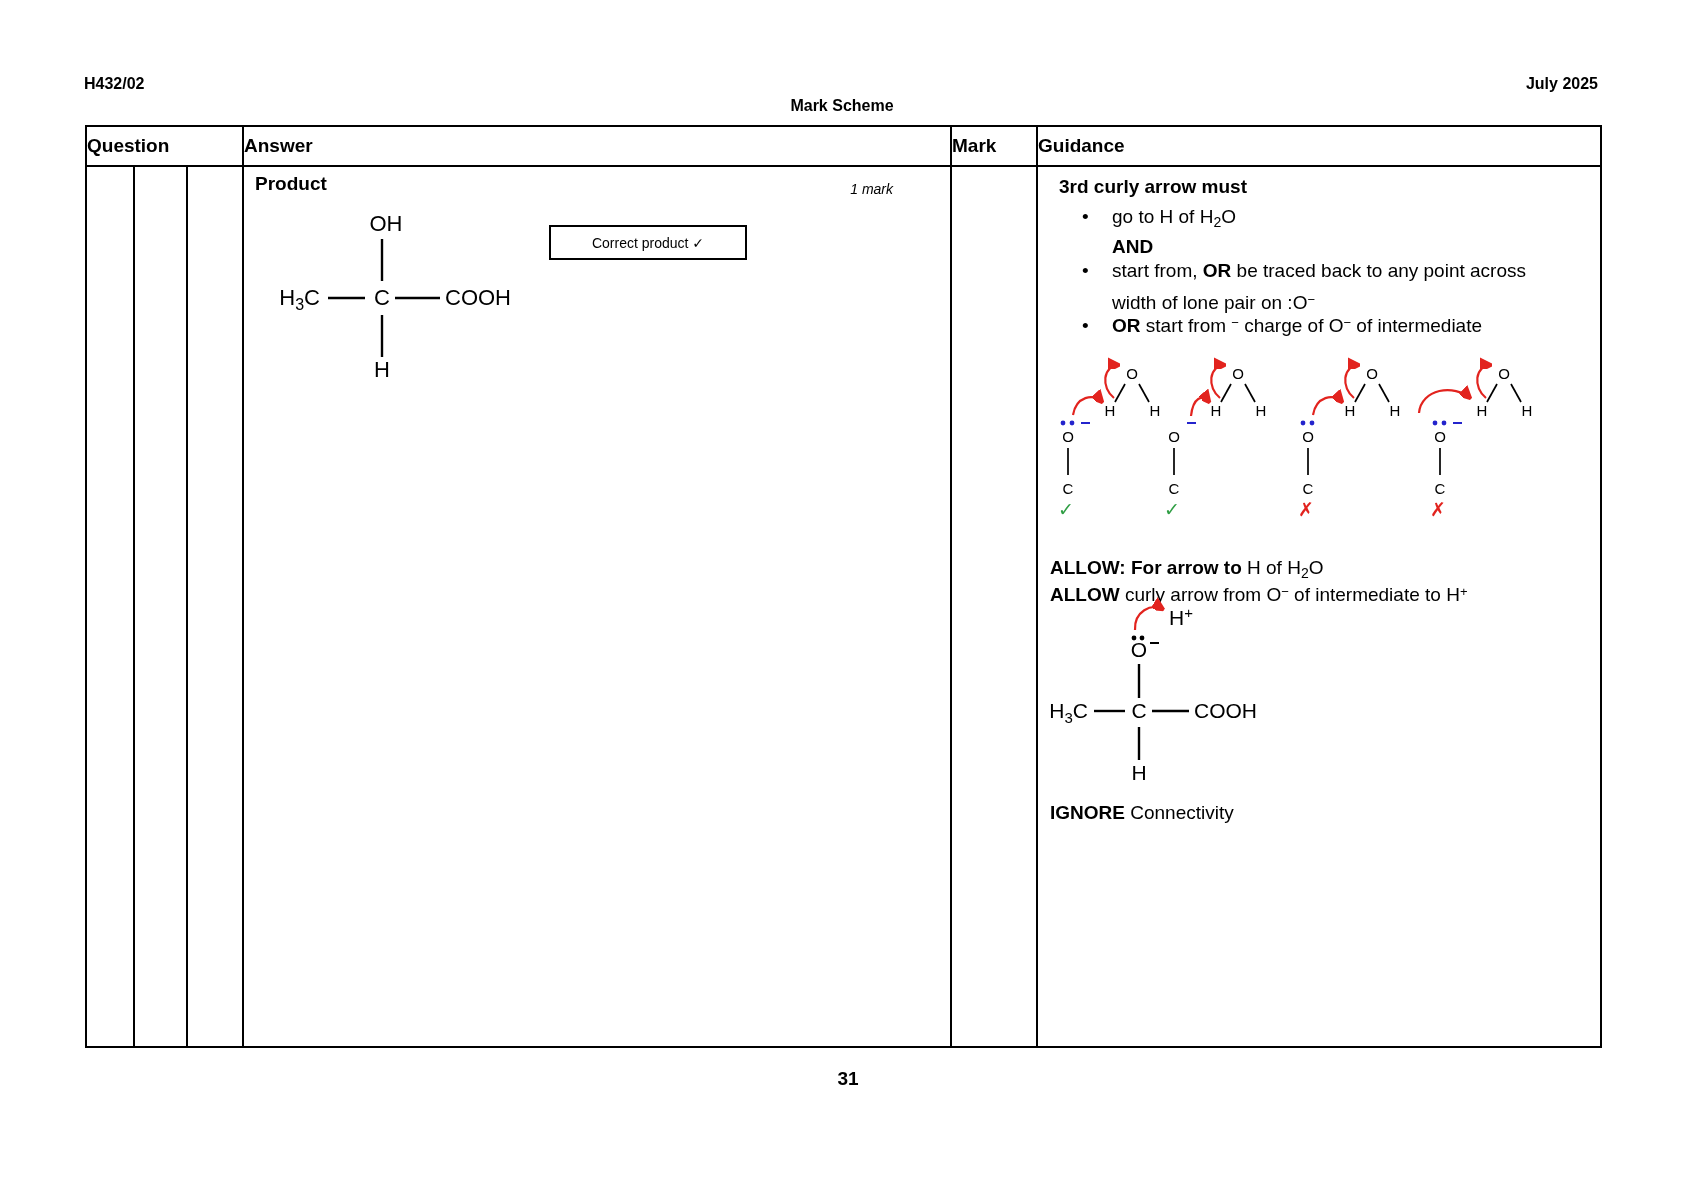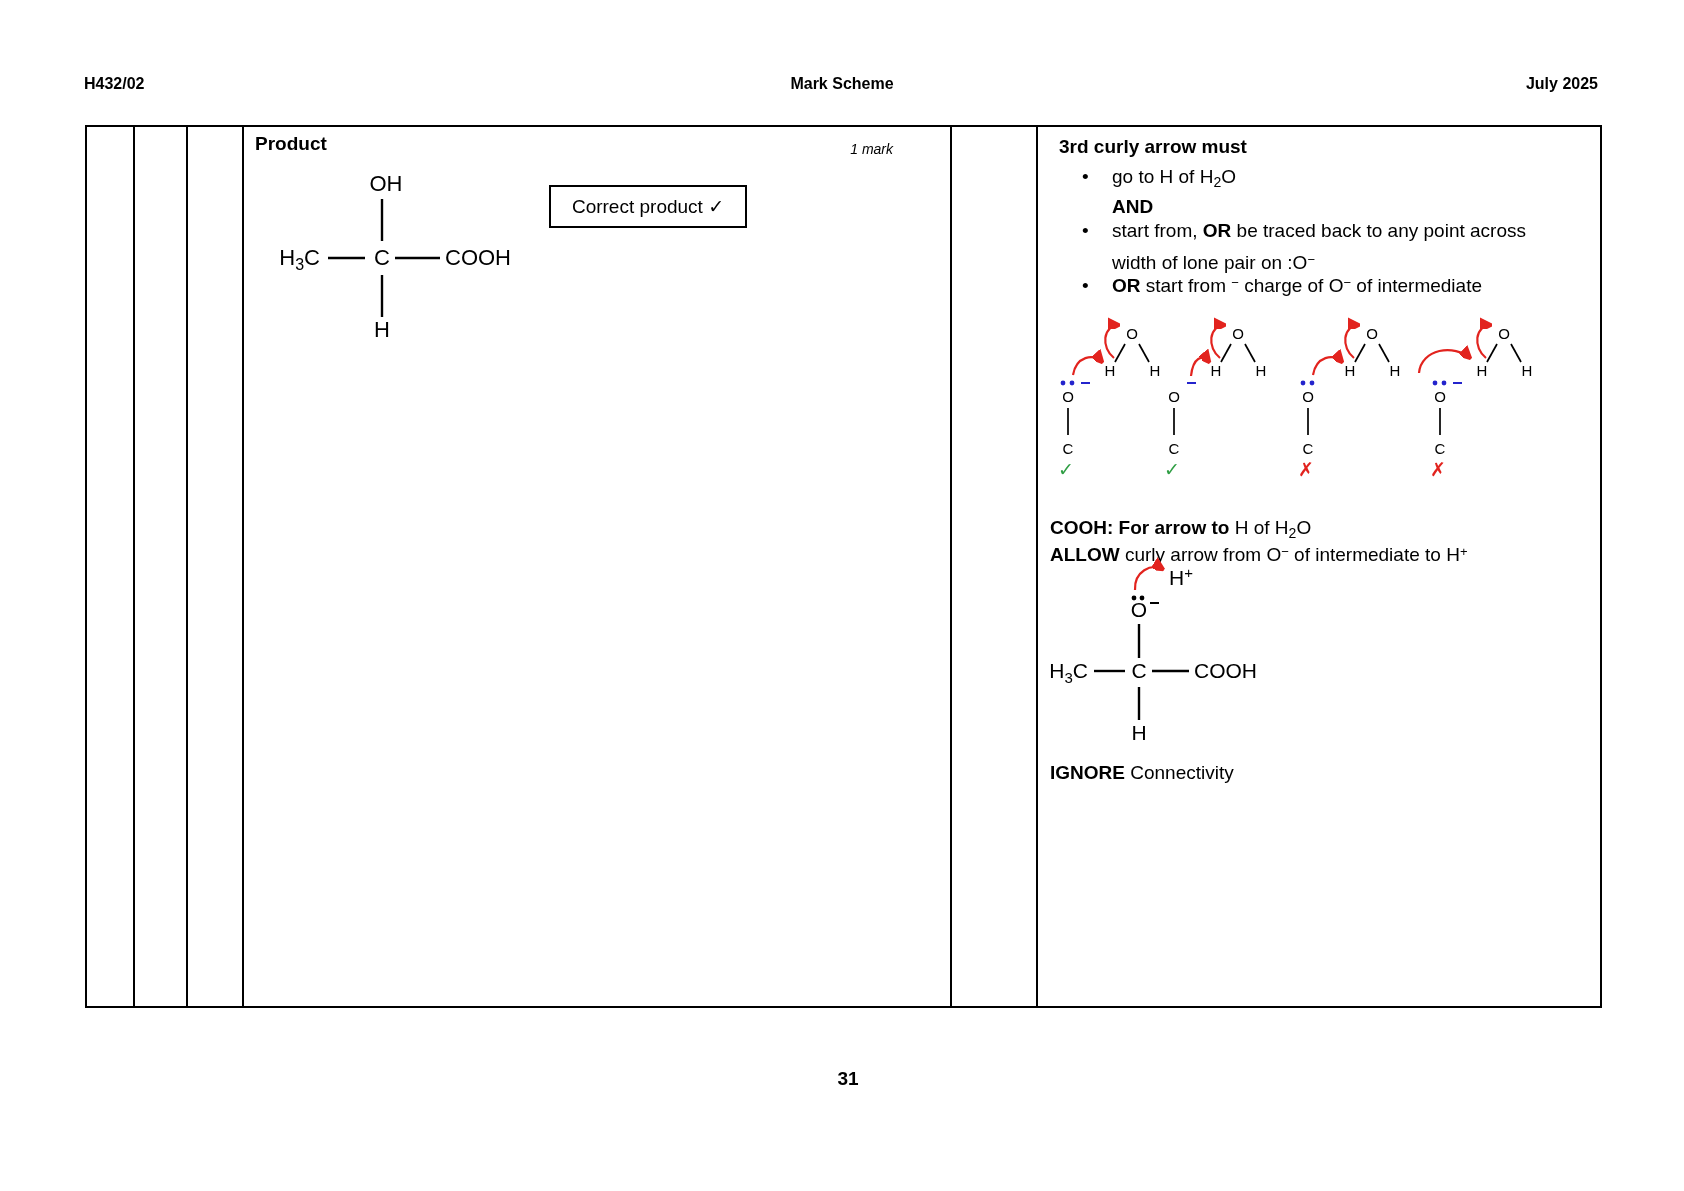--- a/index.html
+++ b/index.html
@@ -5,42 +5,42 @@
   html,body{margin:0;padding:0;}
   body{
     width:1684px;height:1191px;background:#ffffff;position:relative;
     font-family:"Liberation Sans","DejaVu Sans",sans-serif;color:#000;
     overflow:hidden;
   }
   .abs{position:absolute;}
   
   .hdr-text{position:absolute;top:75px;font-weight:bold;font-size:16px;}
   .hdr-left{left:84px;}
-  .hdr-center{left:0;right:0;text-align:center;}
+  .hdr-center{left:0;right:0;text-align:center;margin-top:22px;}
   .hdr-right{right:86px;}
   
   table.ms{
     position:absolute;left:85px;top:125px;width:1515px;
     border-collapse:collapse;table-layout:fixed;
   }
   table.ms th, table.ms td{border:2px solid #000;padding:0;vertical-align:top;}
   table.ms th{font-size:19px;font-weight:bold;text-align:left;height:38px;vertical-align:middle;}
   th.q{padding-left:8px;}
   th.a{padding-left:11px;}
   th.m{text-align:center;}
   th.g{padding-left:11px;}
   td.body-row{height:879px;position:relative;}
   
   .answer-rel,.guidance-rel{position:relative;width:100%;height:879px;}
   .product-label{position:absolute;left:11px;top:6px;font-weight:bold;font-size:19px;}
   .mark-note{position:absolute;right:57px;top:14px;font-style:italic;font-size:14px;}
   .correct-box{
-    position:absolute;left:305px;top:58px;width:198px;height:43px;
+    position:absolute;left:305px;top:58px;width:198px;height:35px;
     border:2px solid #000;display:flex;align-items:center;justify-content:center;
-    font-size:19px;box-sizing:border-box;
+    font-size:14px;box-sizing:border-box;
   }
   
   .g-heading{position:absolute;left:12px;top:9px;font-size:19px;white-space:nowrap;margin-left:9px;}
   .g-line{position:absolute;left:0;height:24px;width:552px;font-size:19px;}
   .g-dot{position:absolute;left:44px;top:0;}
   .g-text{position:absolute;left:74px;top:0;white-space:nowrap;}
   .g-note{position:absolute;left:12px;font-size:19px;white-space:nowrap;}
   .sub{font-size:14px;vertical-align:-4px;}
   .sup{font-size:13px;vertical-align:5px;}
   b,.bold{font-weight:bold;}
@@ -66,20 +66,26 @@
 <table class="ms">
   <colgroup>
     <col style="width:48px">
       <col style="width:53px">
       <col style="width:56px">
     <col style="width:708px">
       <col style="width:86px">
       <col style="width:564px">
   </colgroup>
   <tbody>
+      <tr>
+    <th class="q" colspan="3">Question</th>
+    <th class="a">Answer</th>
+    <th class="m">Mark</th>
+    <th class="g">Guidance</th>
+  </tr>
   <tr>
     <td class="body-row"></td>
     <td class="body-row"></td>
     <td class="body-row"></td>
     <td class="body-row">
       <div class="answer-rel">
         <div class="product-label">Product</div>
         <div class="mark-note">1 mark</div>
         <svg class="abs" id="product-structure" width="270" height="185" style="left:20px;top:38px;">
               <text x="122" y="26" font-size="22" text-anchor="middle" fill="#000"><tspan dy="0">OH</tspan></text>
@@ -175,21 +181,21 @@
                 <circle cx="23" cy="70" r="2.4" fill="#2424cc"></circle>
                 <circle cx="32" cy="70" r="2.4" fill="#2424cc"></circle>
                 <line x1="41" y1="70" x2="50" y2="70" stroke="#2424cc" stroke-width="2"></line>
                 <text x="28" y="89" font-size="15" text-anchor="middle" fill="#000"><tspan dy="0">O</tspan></text>
                 <line x1="28" y1="95" x2="28" y2="122" stroke="#000000" stroke-width="1.7"></line>
                 <text x="28" y="141" font-size="15" text-anchor="middle" fill="#000"><tspan dy="0">C</tspan></text>
                 <path d="M 7,60 C 9,36 42,30 59,46" fill="none" stroke="#e2231e" stroke-width="2.2" marker-end="url(#ah)"></path>
                 <text x="26" y="163" font-size="19" text-anchor="middle" fill="#e2231e" font-weight="bold"><tspan dy="0">✗</tspan></text>
               </svg>
             </div>
-        <div class="g-note" style="top:390px"><span class="bold">COOH: For arrow to </span><span>H of H</span><span class="sub">2</span><span>O</span></div>
+        <div class="g-note" style="top:390px"><span class="bold">ALLOW: For arrow to </span><span>H of H</span><span class="sub">2</span><span>O</span></div>
         <div class="g-note" style="top:417px"><span class="bold">ALLOW</span><span> curly arrow from O</span><span class="sup">−</span><span> of intermediate to H</span><span class="sup">+</span></div>
         <svg class="abs" id="allow-structure" width="220" height="190" style="left:10px;top:430px;">
               <text x="121" y="28" font-size="21" text-anchor="start" fill="#000"><tspan dy="0">H</tspan><tspan dy="-7.140000000000001" font-size="15">+</tspan></text>
               <path d="M 87,33 C 86,15 103,5 116,13" fill="none" stroke="#e2231e" stroke-width="2.2" marker-end="url(#ah)"></path>
               <circle cx="86" cy="41" r="2.4" fill="#000"></circle>
               <circle cx="94" cy="41" r="2.4" fill="#000"></circle>
               <line x1="102" y1="46" x2="111" y2="46" stroke="#000" stroke-width="2"></line>
               <text x="91" y="60" font-size="21" text-anchor="middle" fill="#000"><tspan dy="0">O</tspan></text>
               <line x1="91" y1="67" x2="91" y2="101" stroke="#000000" stroke-width="2.4"></line>
               <text x="40" y="121" font-size="21" text-anchor="end" fill="#000"><tspan dy="0">H</tspan><tspan dy="5.04" font-size="15">3</tspan><tspan dy="-5.04">C</tspan></text>

